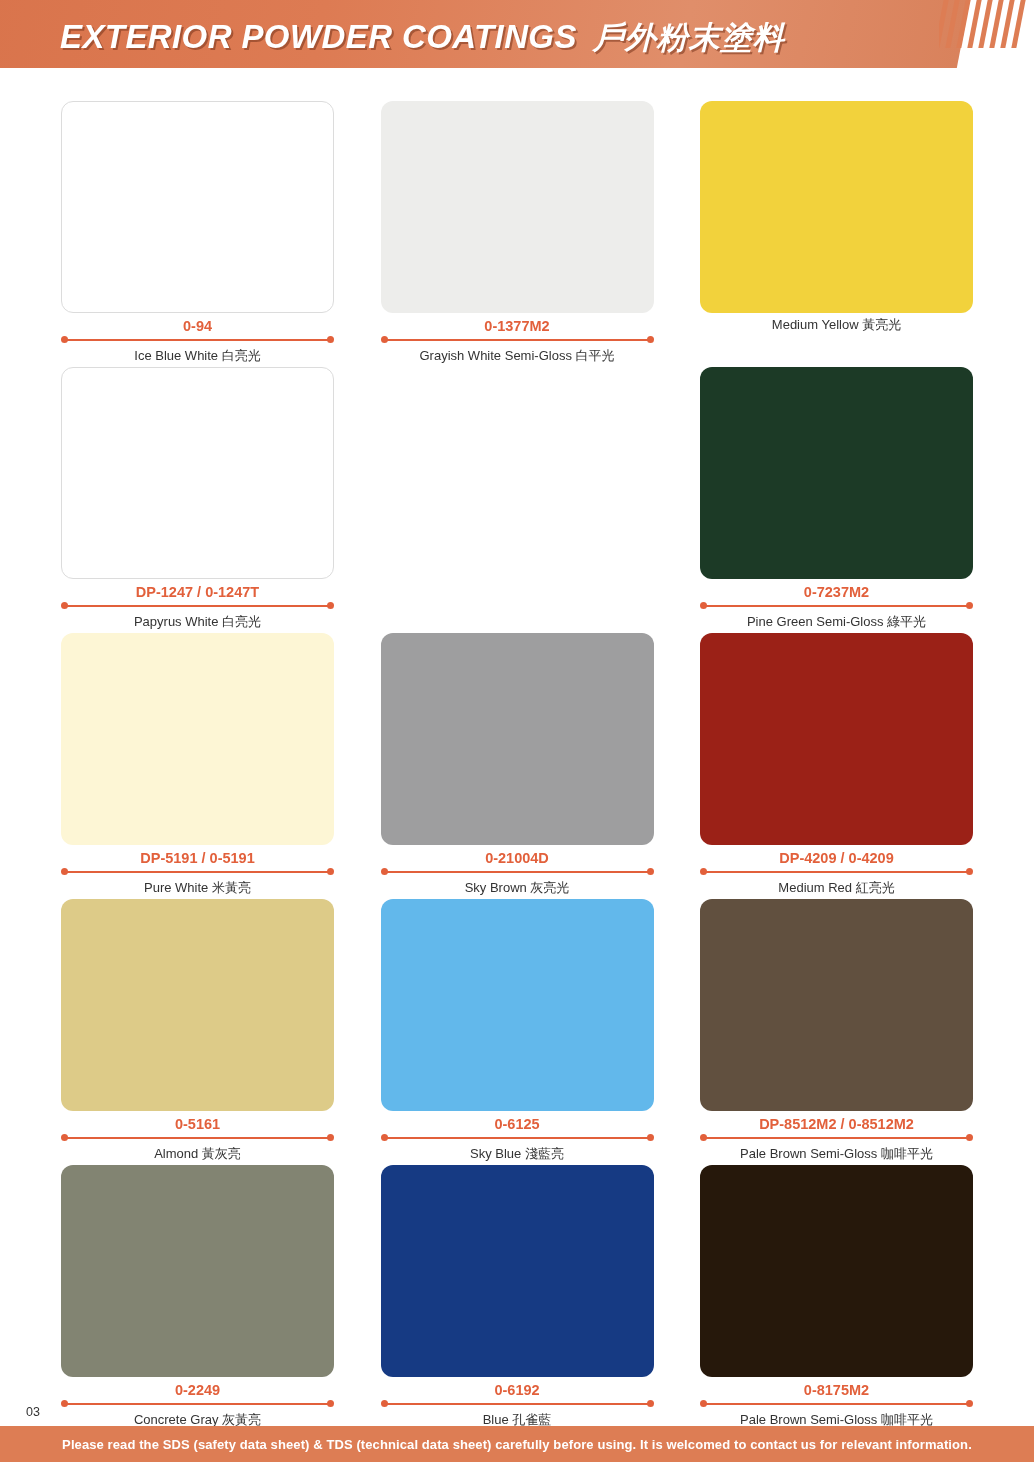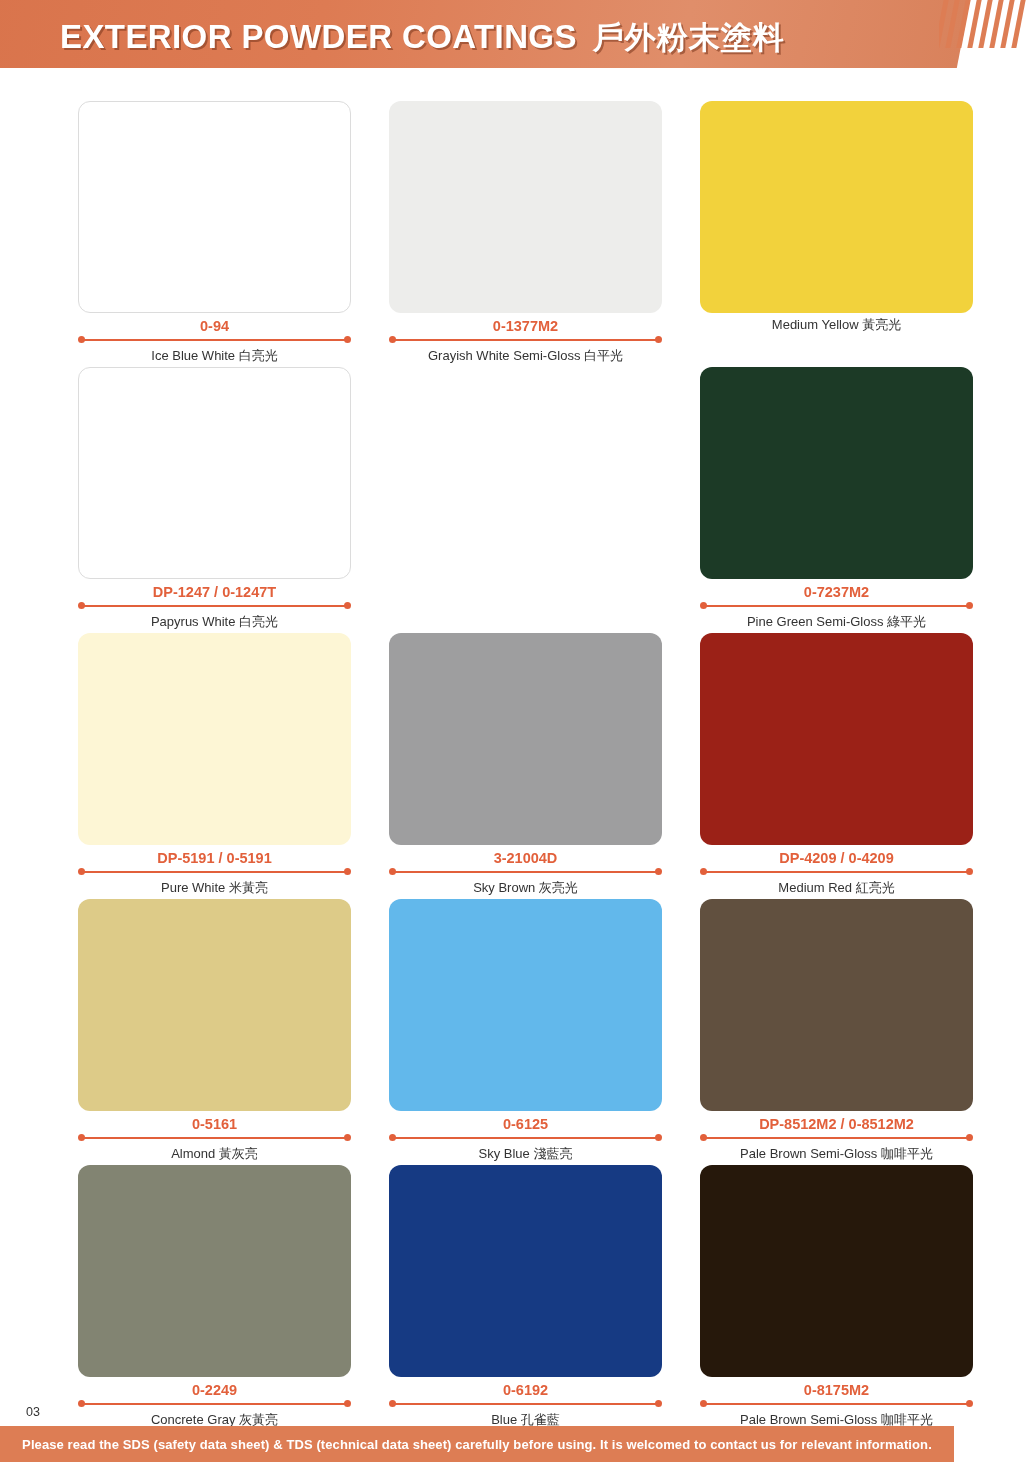--- a/index.html
+++ b/index.html
@@ -51,39 +51,39 @@
   .header-title {
     position: absolute;
     left: 60px;
     top: 17px;
     font-size: 33px;
     font-weight: bold;
     letter-spacing: 0.4px;
     color: #ffffff;
     text-shadow: 2px 2px 0 rgba(120,52,28,0.55);
     white-space: nowrap;
+    font-style: italic;
   }
   .header-title .cn {
     margin-left: 16px;
     font-size: 31px;
     letter-spacing: 1px;
   }
 
   
   .grid {
     position: absolute;
     left: 61px;
     top: 101px;
     width: 912px;
   }
   .row {
     display: flex;
     justify-content: space-between;
     margin-bottom: 3px;
-    margin-left: 17px;
   }
   .cell {
     width: 273px;
   }
   .swatch {
     width: 273px;
     height: 212px;
     border-radius: 12px;
     box-sizing: border-box;
   }
@@ -142,21 +142,21 @@
     top: 1405px;
     font-size: 12.5px;
     color: #333333;
   }
 
   
   .footer {
     position: absolute;
     left: 0;
     bottom: 4px;
-    width: 954px;
+    width: 1034px;
     height: 36px;
     background: #dd7d54;
     display: flex;
     align-items: center;
     justify-content: center;
   }
   .footer-text {
     font-size: 13px;
     font-weight: bold;
     color: #ffffff;
@@ -258,21 +258,21 @@
             <div class="dot left"></div>
             <div class="line"></div>
             <div class="dot right"></div>
           </div>
         </div>
         <div class="name">Pure White 米黃亮</div>
       </div>
       <div class="cell">
         <div class="swatch" style="background: rgb(158, 158, 159);"></div>
         <div class="code-wrap">
-          <div class="code">3-21004D</div>
+          <div class="code">0-21004D</div>
           <div class="rule">
             <div class="dot left"></div>
             <div class="line"></div>
             <div class="dot right"></div>
           </div>
         </div>
         <div class="name">Sky Brown 灰亮光</div>
       </div>
       <div class="cell">
         <div class="swatch" style="background: rgb(155, 33, 23);"></div>

